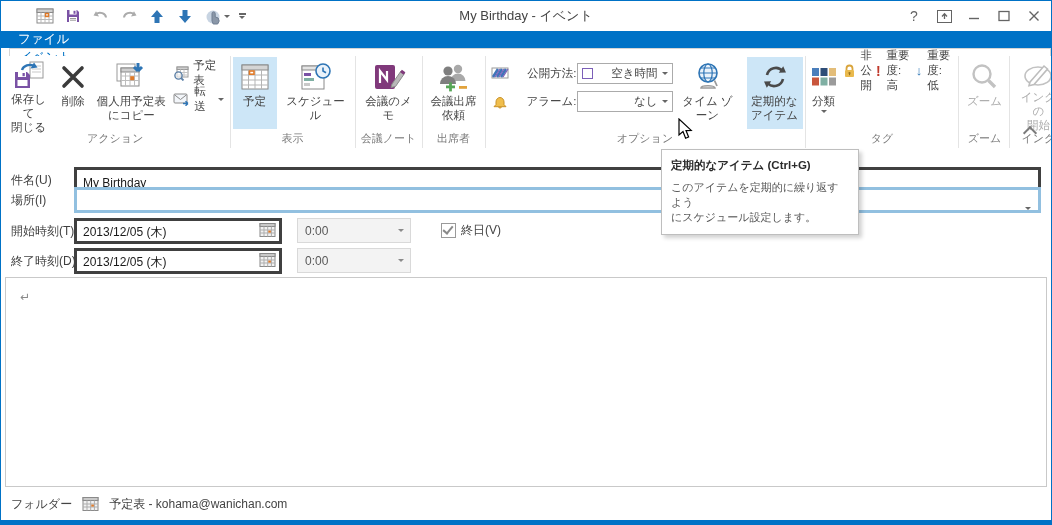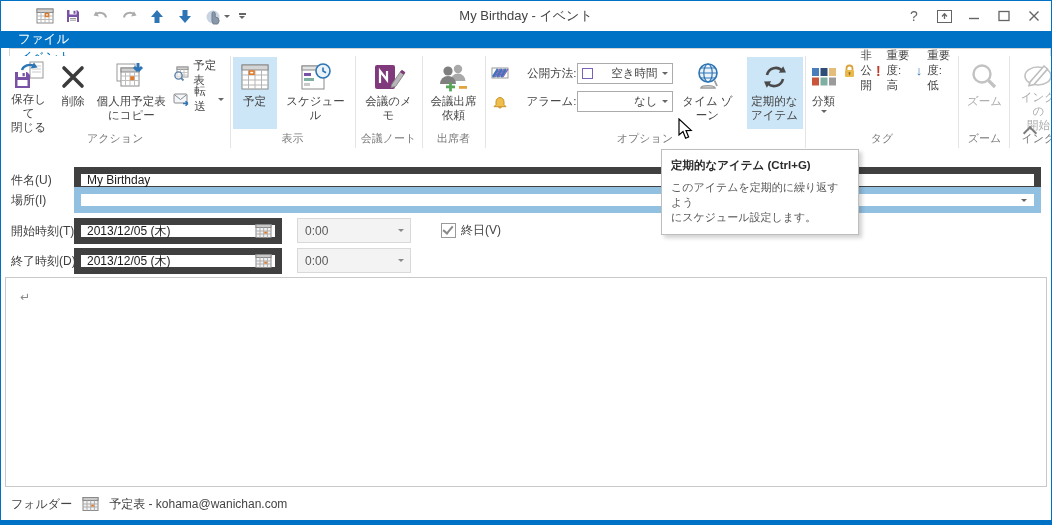--- a/index.html
+++ b/index.html
@@ -45,21 +45,21 @@
   .combo .cval{flex:1;}
   .freebox{width:9px;height:9px;border:1px solid #7C5FB8;background:#fff;display:inline-block;}
   .tagstack{display:flex;flex-direction:row;padding:4px 4px 0 2px;gap:3px;}
   .tagrow{display:flex;align-items:center;gap:5px;font-size:11.5px;color:#444;height:19px;}
   .chevron-up{width:8px;height:8px;border-top:2px solid #7a7a7a;border-left:2px solid #7a7a7a;transform:rotate(45deg);display:inline-block;}
   .collapse-btn{position:absolute;right:10px;bottom:6px;width:22px;height:18px;display:flex;align-items:center;justify-content:center;}
   
   .formarea{position:absolute;top:147px;left:0;right:0;height:129px;background:#fff;}
   .frow{position:absolute;left:0;right:0;height:26px;}
   .flabel{position:absolute;left:10px;top:5px;font-size:12px;color:#3f3f3f;}
-  .tfield{position:absolute;box-sizing:border-box;height:26px;border:7px solid #404040;background:#fff;font-size:12px;color:#000;display:flex;align-items:center;}
+  .tfield{position:absolute;box-sizing:border-box;height:26px;border:3px solid #404040;background:#fff;font-size:12px;color:#000;display:flex;align-items:flex-end;}
   .tfield input{border:0;outline:0;flex:1;font:inherit;padding:0 6px;background:transparent;color:#1a1a1a;}
   .tfield.focusblue{border-color:#92C0E0;}
   .datefield{left:73px;width:208px;}
   .datefield .dtext{flex:1;padding:0 6px;color:#1a1a1a;}
   .dp-btn{width:24px;height:22px;display:flex;align-items:center;justify-content:center;border-left:1px solid transparent;}
   .timecombo{position:absolute;left:296px;width:114px;height:25px;box-sizing:border-box;border:1px solid #D9D9D9;background:#F3F3F3;display:flex;align-items:center;font-size:12px;color:#595959;}
   .timecombo .tval{flex:1;padding:0 7px;}
   .timecombo .tc-caret{width:18px;display:flex;justify-content:center;}
   .checkbox{position:relative;width:13px;height:13px;border:1px solid #9a9a9a;background:#fff;display:inline-block;}
   .checkbox.checked::after{content:"";position:absolute;left:3px;top:0px;width:4px;height:8px;border:solid #8a8a8a;border-width:0 2px 2px 0;transform:rotate(40deg);}

